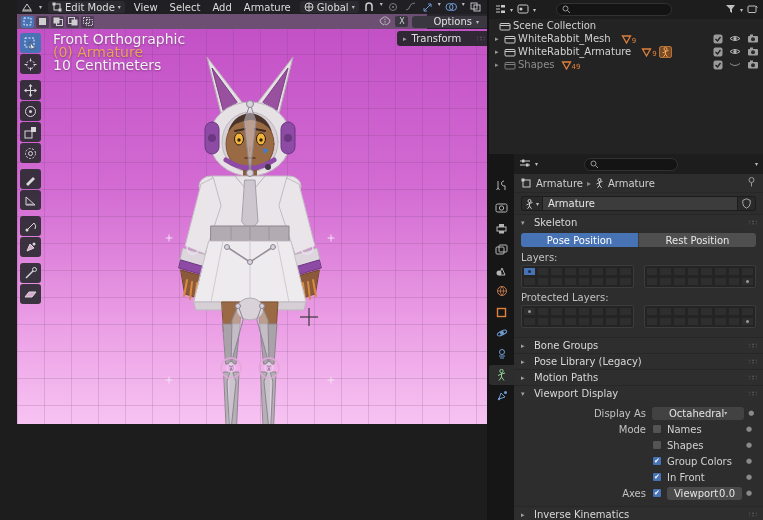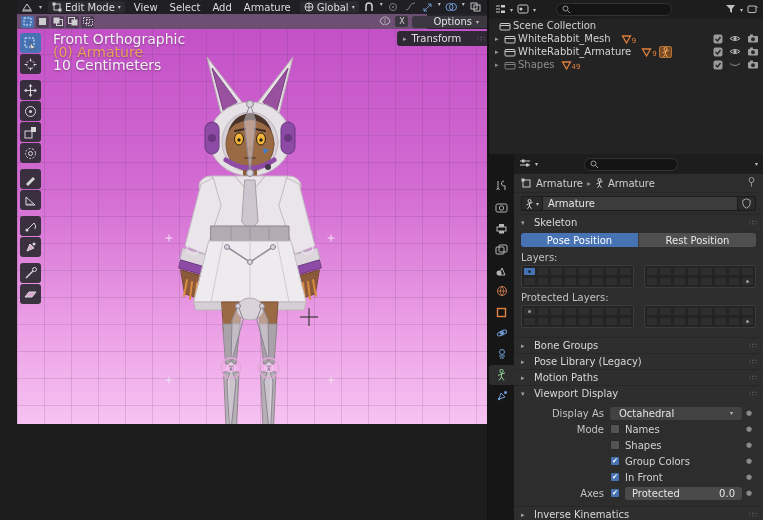--- a/index.html
+++ b/index.html
@@ -100,21 +100,21 @@
   .seg:last-child { border-radius:0 3px 3px 0; border-left:1px solid #3c3c3c; }
   .sub-label { color:#c2c2c2; margin:2px 0 2px 0; }
   .layers-wrap { display:flex; gap:10px; margin-bottom:4px; }
   .layer-grid { display:grid; grid-template-columns:repeat(8,1fr); grid-auto-rows:9px; gap:1px; flex:1; background:#242424; border:1px solid #3c3c3c; border-radius:2px; padding:1px; }
   .lcell { background:#2e2e2e; border:1px solid #242424; position:relative; }
   .lcell.on { background:#4772b3; }
   .lcell .dot { position:absolute; left:50%; top:50%; width:3px; height:3px; margin:-1.5px 0 0 -1.5px; border-radius:50%; background:#9a9a9a; }
   .lcell.on .dot { background:#1b2c4a; }
   .prop-row { display:flex; align-items:center; height:14px; margin:2px 7px 2px 0; }
   .prop-label { width:96px; text-align:right; padding-right:6px; color:#c2c2c2; flex:0 0 auto; }
-  .dropdown { flex:1; background:#424242; border-radius:3px; height:13px; display:flex; align-items:center; padding:0 9px; color:#e4e4e4; }
+  .dropdown { flex:1; background:#424242; border-radius:3px; height:13px; display:flex; align-items:center; padding:0 17px; color:#e4e4e4; }
   .dropdown .caret { margin-left:auto; }
   .checkbox { width:10px; height:10px; border-radius:2px; background:#545454; border:1px solid #2a2a2a; display:flex; align-items:center; justify-content:center; margin-right:5px; flex:0 0 auto; }
   .checkbox.checked { background:#4772b3; color:#fff; font-size:7px; }
   .decorator { width:14px; text-align:center; color:#8a8a8a; font-size:7px; flex:0 0 auto; }
   .slider { flex:1; background:#4a4a4a; border-radius:3px; height:13px; display:flex; align-items:center; padding:0 7px; color:#e4e4e4; }
   .slider .val { margin-left:auto; }
   .toggle-label { color:#d2d2d2; }
 </style>
 </head>
 <body>
@@ -849,21 +849,21 @@
           <span class="arrow">▸</span>
           <span>Motion Paths</span>
           <span class="grip">∷∷</span>
         </div>
 
         <div class="panel-hdr">
           <span class="arrow">▾</span>
           <span>Viewport Display</span>
           <span class="grip">∷∷</span>
         </div>
-        <div style="padding:3px 0 4px 0;">
+        <div style="padding:3px 0 4px 0;margin-left:42px;">
           <div class="prop-row">
             <span class="prop-label">Display As</span>
             <span class="dropdown">
               <span>Octahedral</span>
               <span class="caret">▾</span>
             </span>
             <span class="decorator">●</span>
           </div>
           <div class="prop-row">
             <span class="prop-label">Mode</span>
@@ -886,21 +886,21 @@
           <div class="prop-row">
             <span class="prop-label"></span>
             <span class="checkbox checked">✔</span>
             <span class="toggle-label">In Front</span>
             <span class="decorator" style="margin-left:auto">●</span>
           </div>
           <div class="prop-row">
             <span class="prop-label">Axes</span>
             <span class="checkbox checked">✔</span>
             <span class="slider">
-              <span>Protected</span>
+              <span>Viewport</span>
               <span class="val">0.0</span>
             </span>
             <span class="decorator">●</span>
           </div>
         </div>
 
         <div class="panel-hdr">
           <span class="arrow">▸</span>
           <span>Inverse Kinematics</span>
           <span class="grip">∷∷</span>

